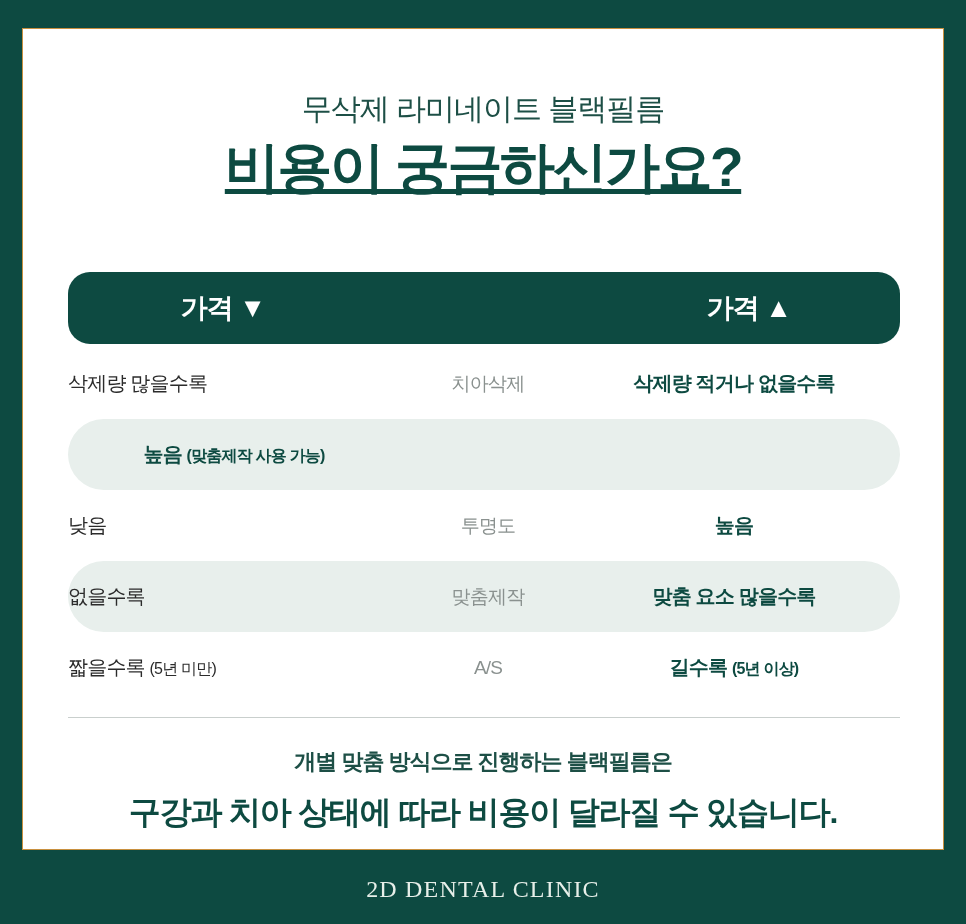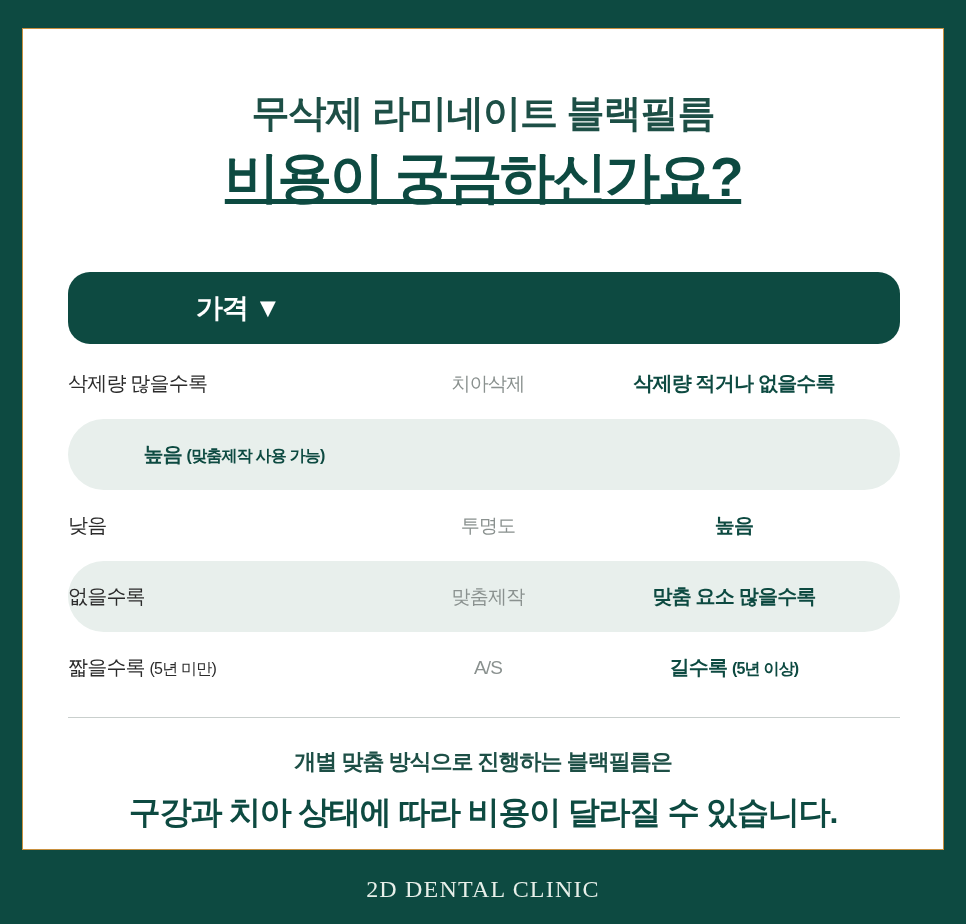--- a/index.html
+++ b/index.html
@@ -28,22 +28,22 @@
     height: 822px;
     background: #ffffff;
     border: 1px solid #c8903f;
     box-sizing: border-box;
   }
   .headings {
     text-align: center;
     padding-top: 62px;
   }
   .sub-title {
-    font-size: 38px;
-    font-weight: 700;
+    font-size: 30px;
+    font-weight: 400;
     color: #1d4f46;
     letter-spacing: -1px;
     line-height: 1.2;
   }
   .main-title {
     margin-top: 12px;
     font-size: 55px;
     font-weight: 700;
     color: #0d4a41;
     letter-spacing: -2.5px;
@@ -193,20 +193,21 @@
     <div class="headings">
       <div class="sub-title">무삭제 라미네이트 블랙필름</div>
       <div class="main-title">비용이 궁금하신가요?</div>
     </div>
 
     <div class="table-wrap">
 
       <div class="thead">
         <div class="cell th-left">가격 ▼</div>
         <div class="cell th-mid"></div>
+        <div class="cell th-right">가격 ▲</div>
       </div>
 
       <div class="rows">
 
         <div class="row">
           <div class="c-left"><span>삭제량 많을수록</span><span class="small"></span></div>
           <div class="c-mid">치아삭제</div>
           <div class="c-right"><span>삭제량 적거나 없을수록</span><span class="small"></span></div>
         </div>
 

